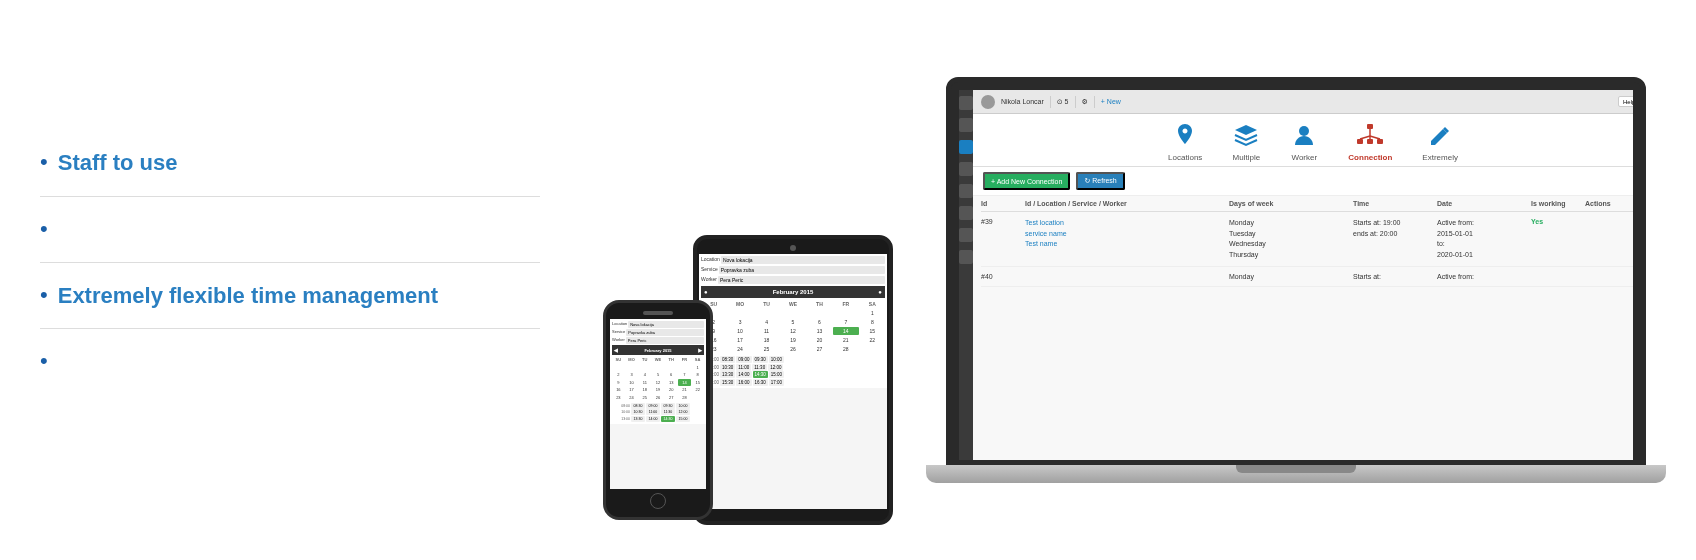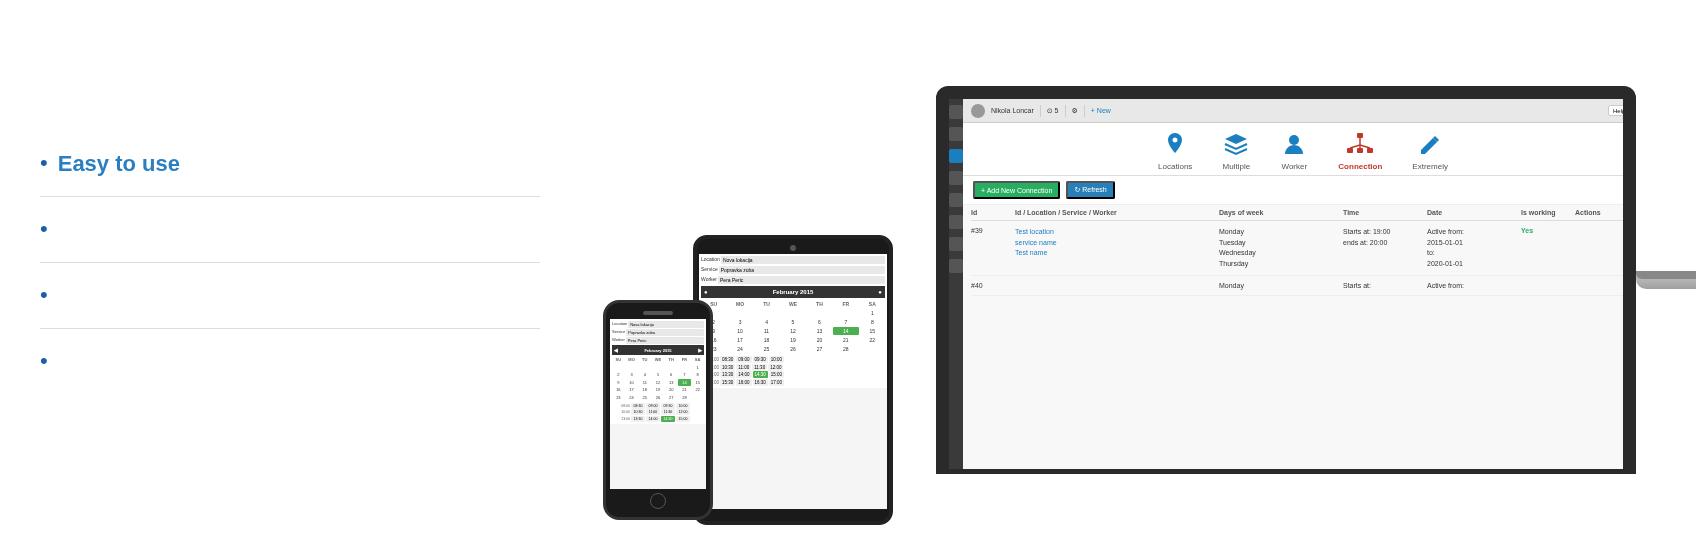--- a/index.html
+++ b/index.html
@@ -247,21 +247,21 @@
     .time-slot.booked {
       background: #4caf50;
       color: #fff;
     }
 
     
     .laptop-area {
       flex-shrink: 0;
       width: 720px;
       display: flex;
-      flex-direction: row;
+      flex-direction: column;
       align-items: center;
     }
 
     .laptop-screen-outer {
       width: 700px;
       background: #2a2a2a;
       border-radius: 12px 12px 0 0;
       border: 5px solid #2a2a2a;
       padding: 8px 8px 0 8px;
       position: relative;
@@ -472,27 +472,28 @@
 </head>
 <body>
 
 <div class="container">
 
   <div class="left-panel">
     <ul class="feature-list">
 
     <li class="feature-item">
           <span class="bullet">•</span>
-          <span class="feature-text">Easy to use</span>
+          <span class="feature-text">Staff to use</span>
         </li>
         <li class="feature-item">
           <span class="bullet">•</span>
         </li>
         <li class="feature-item">
           <span class="bullet">•</span>
+          <span class="feature-text">Extremely flexible time management</span>
         </li>
         <li class="feature-item">
           <span class="bullet">•</span>
         </li>
       </ul>
   </div>
 
   <div class="devices-area">
 
     <div class="phone">

